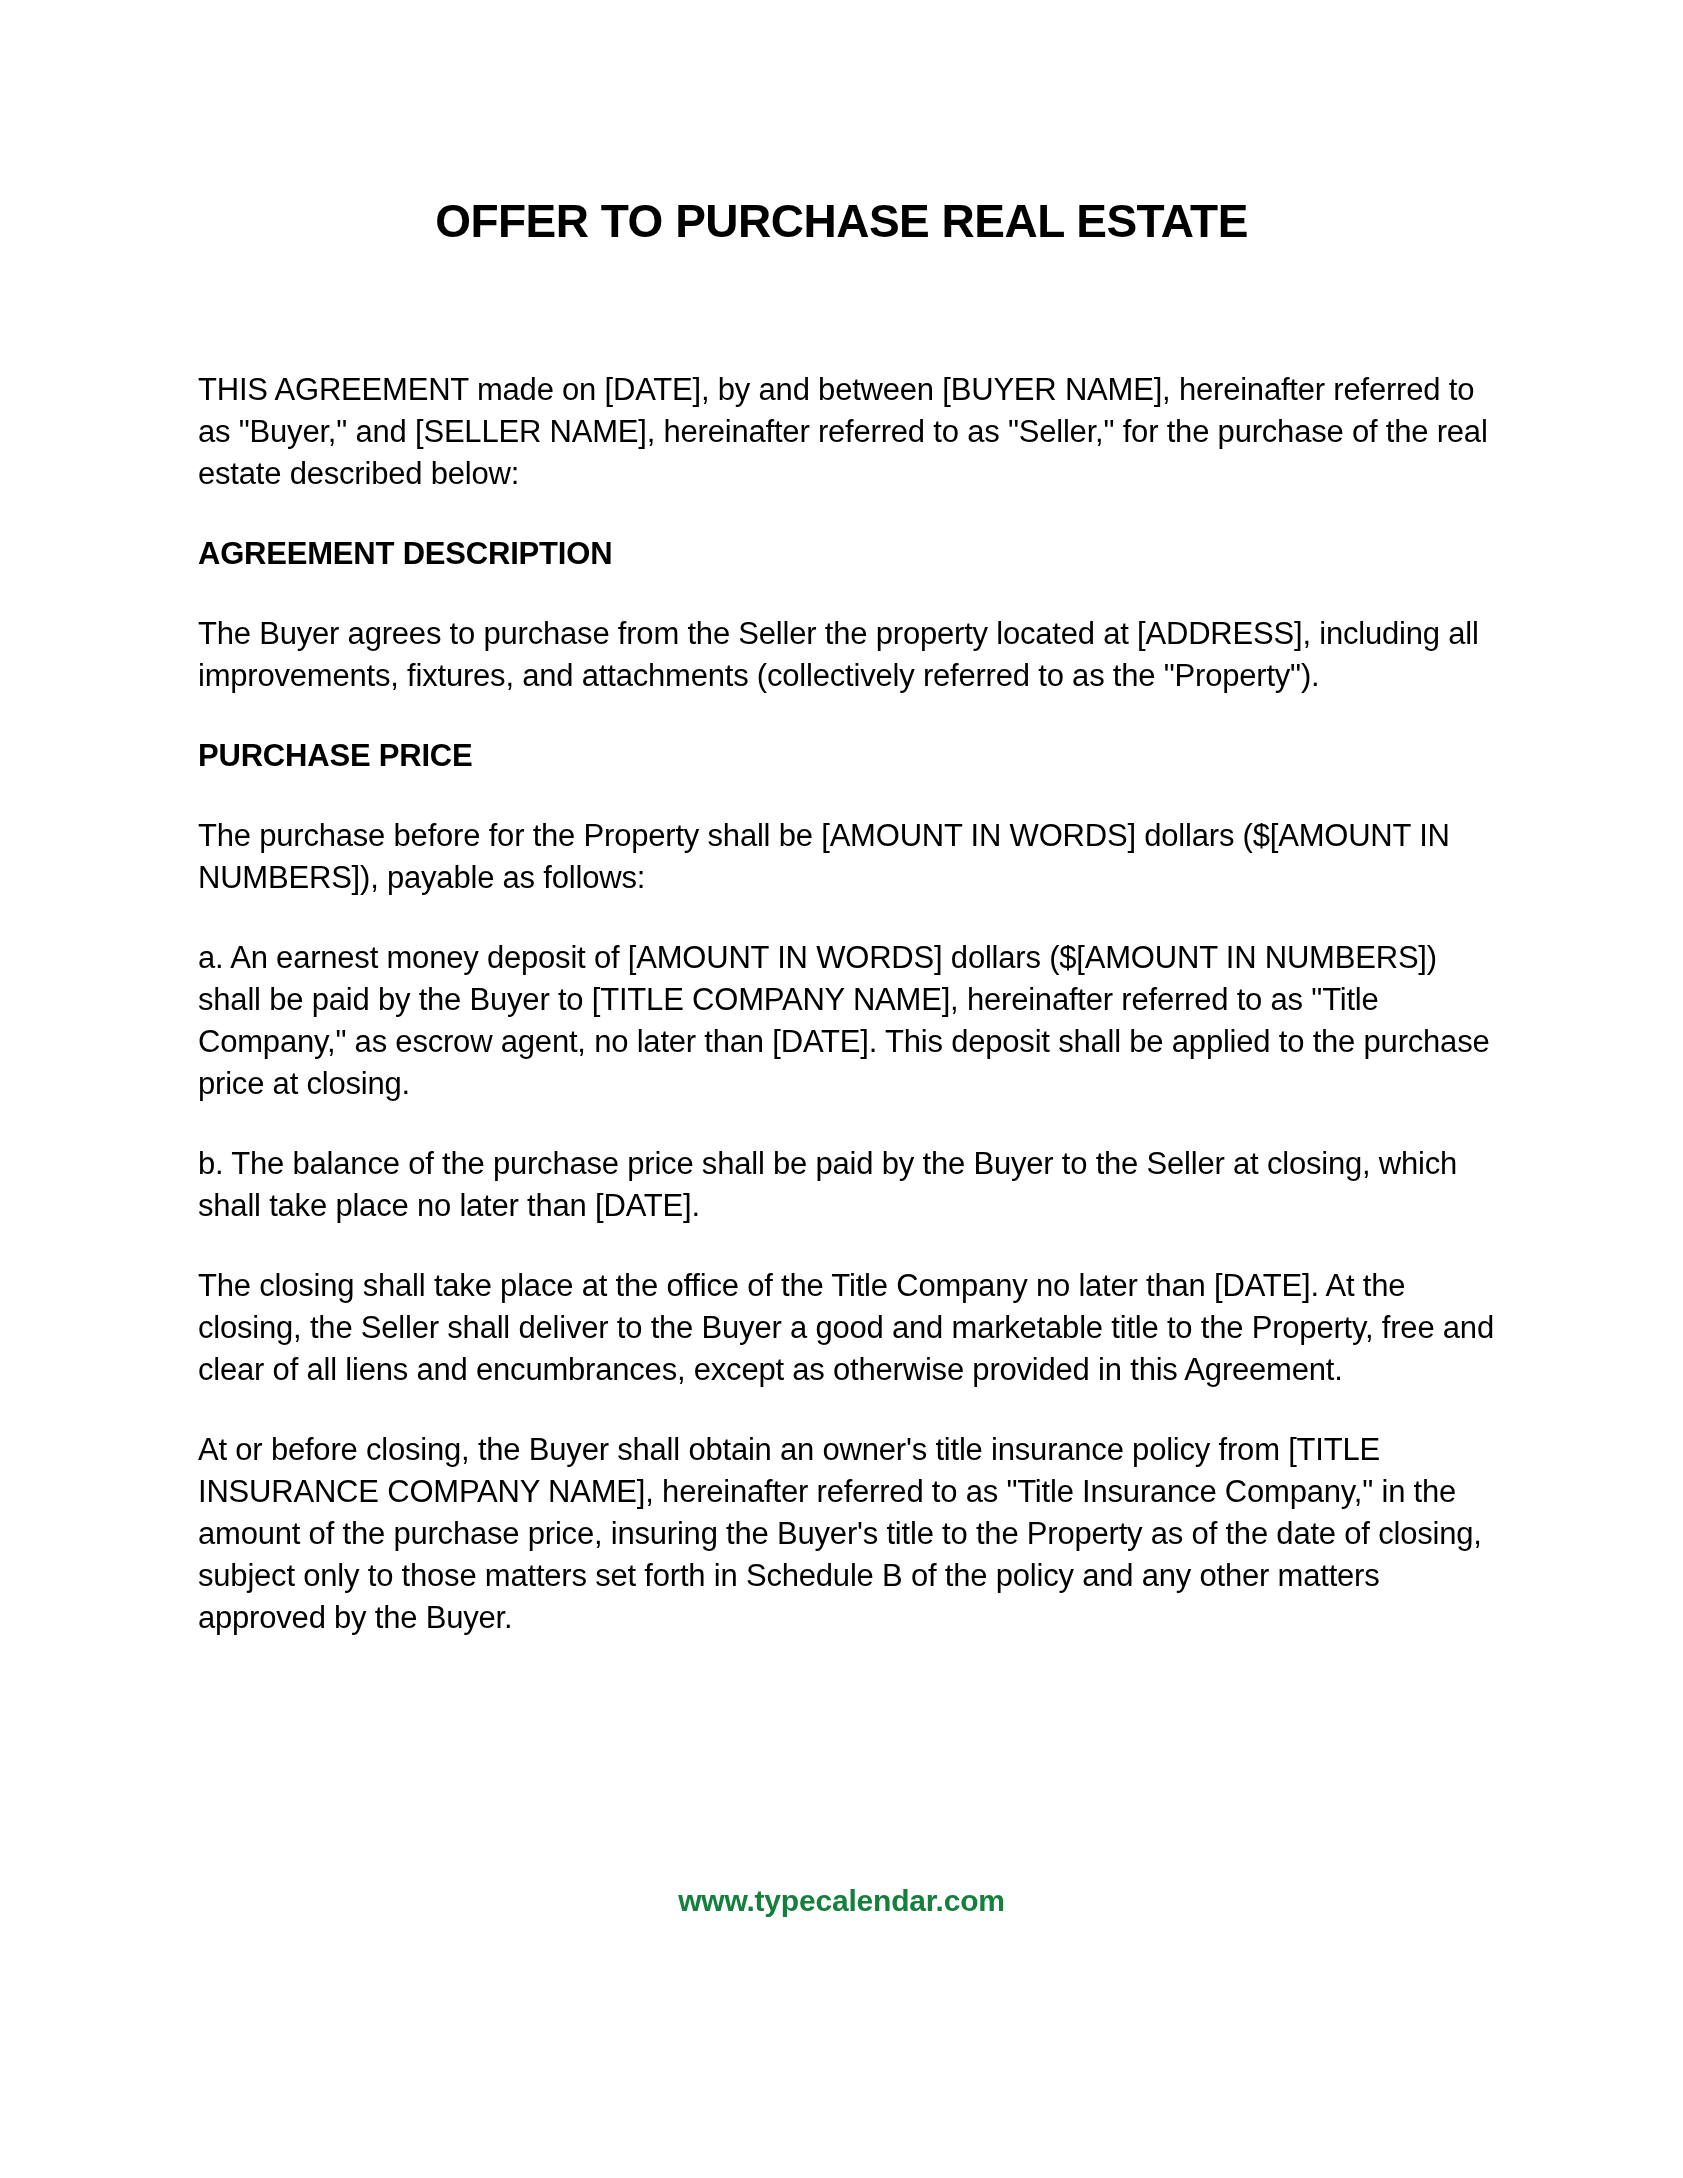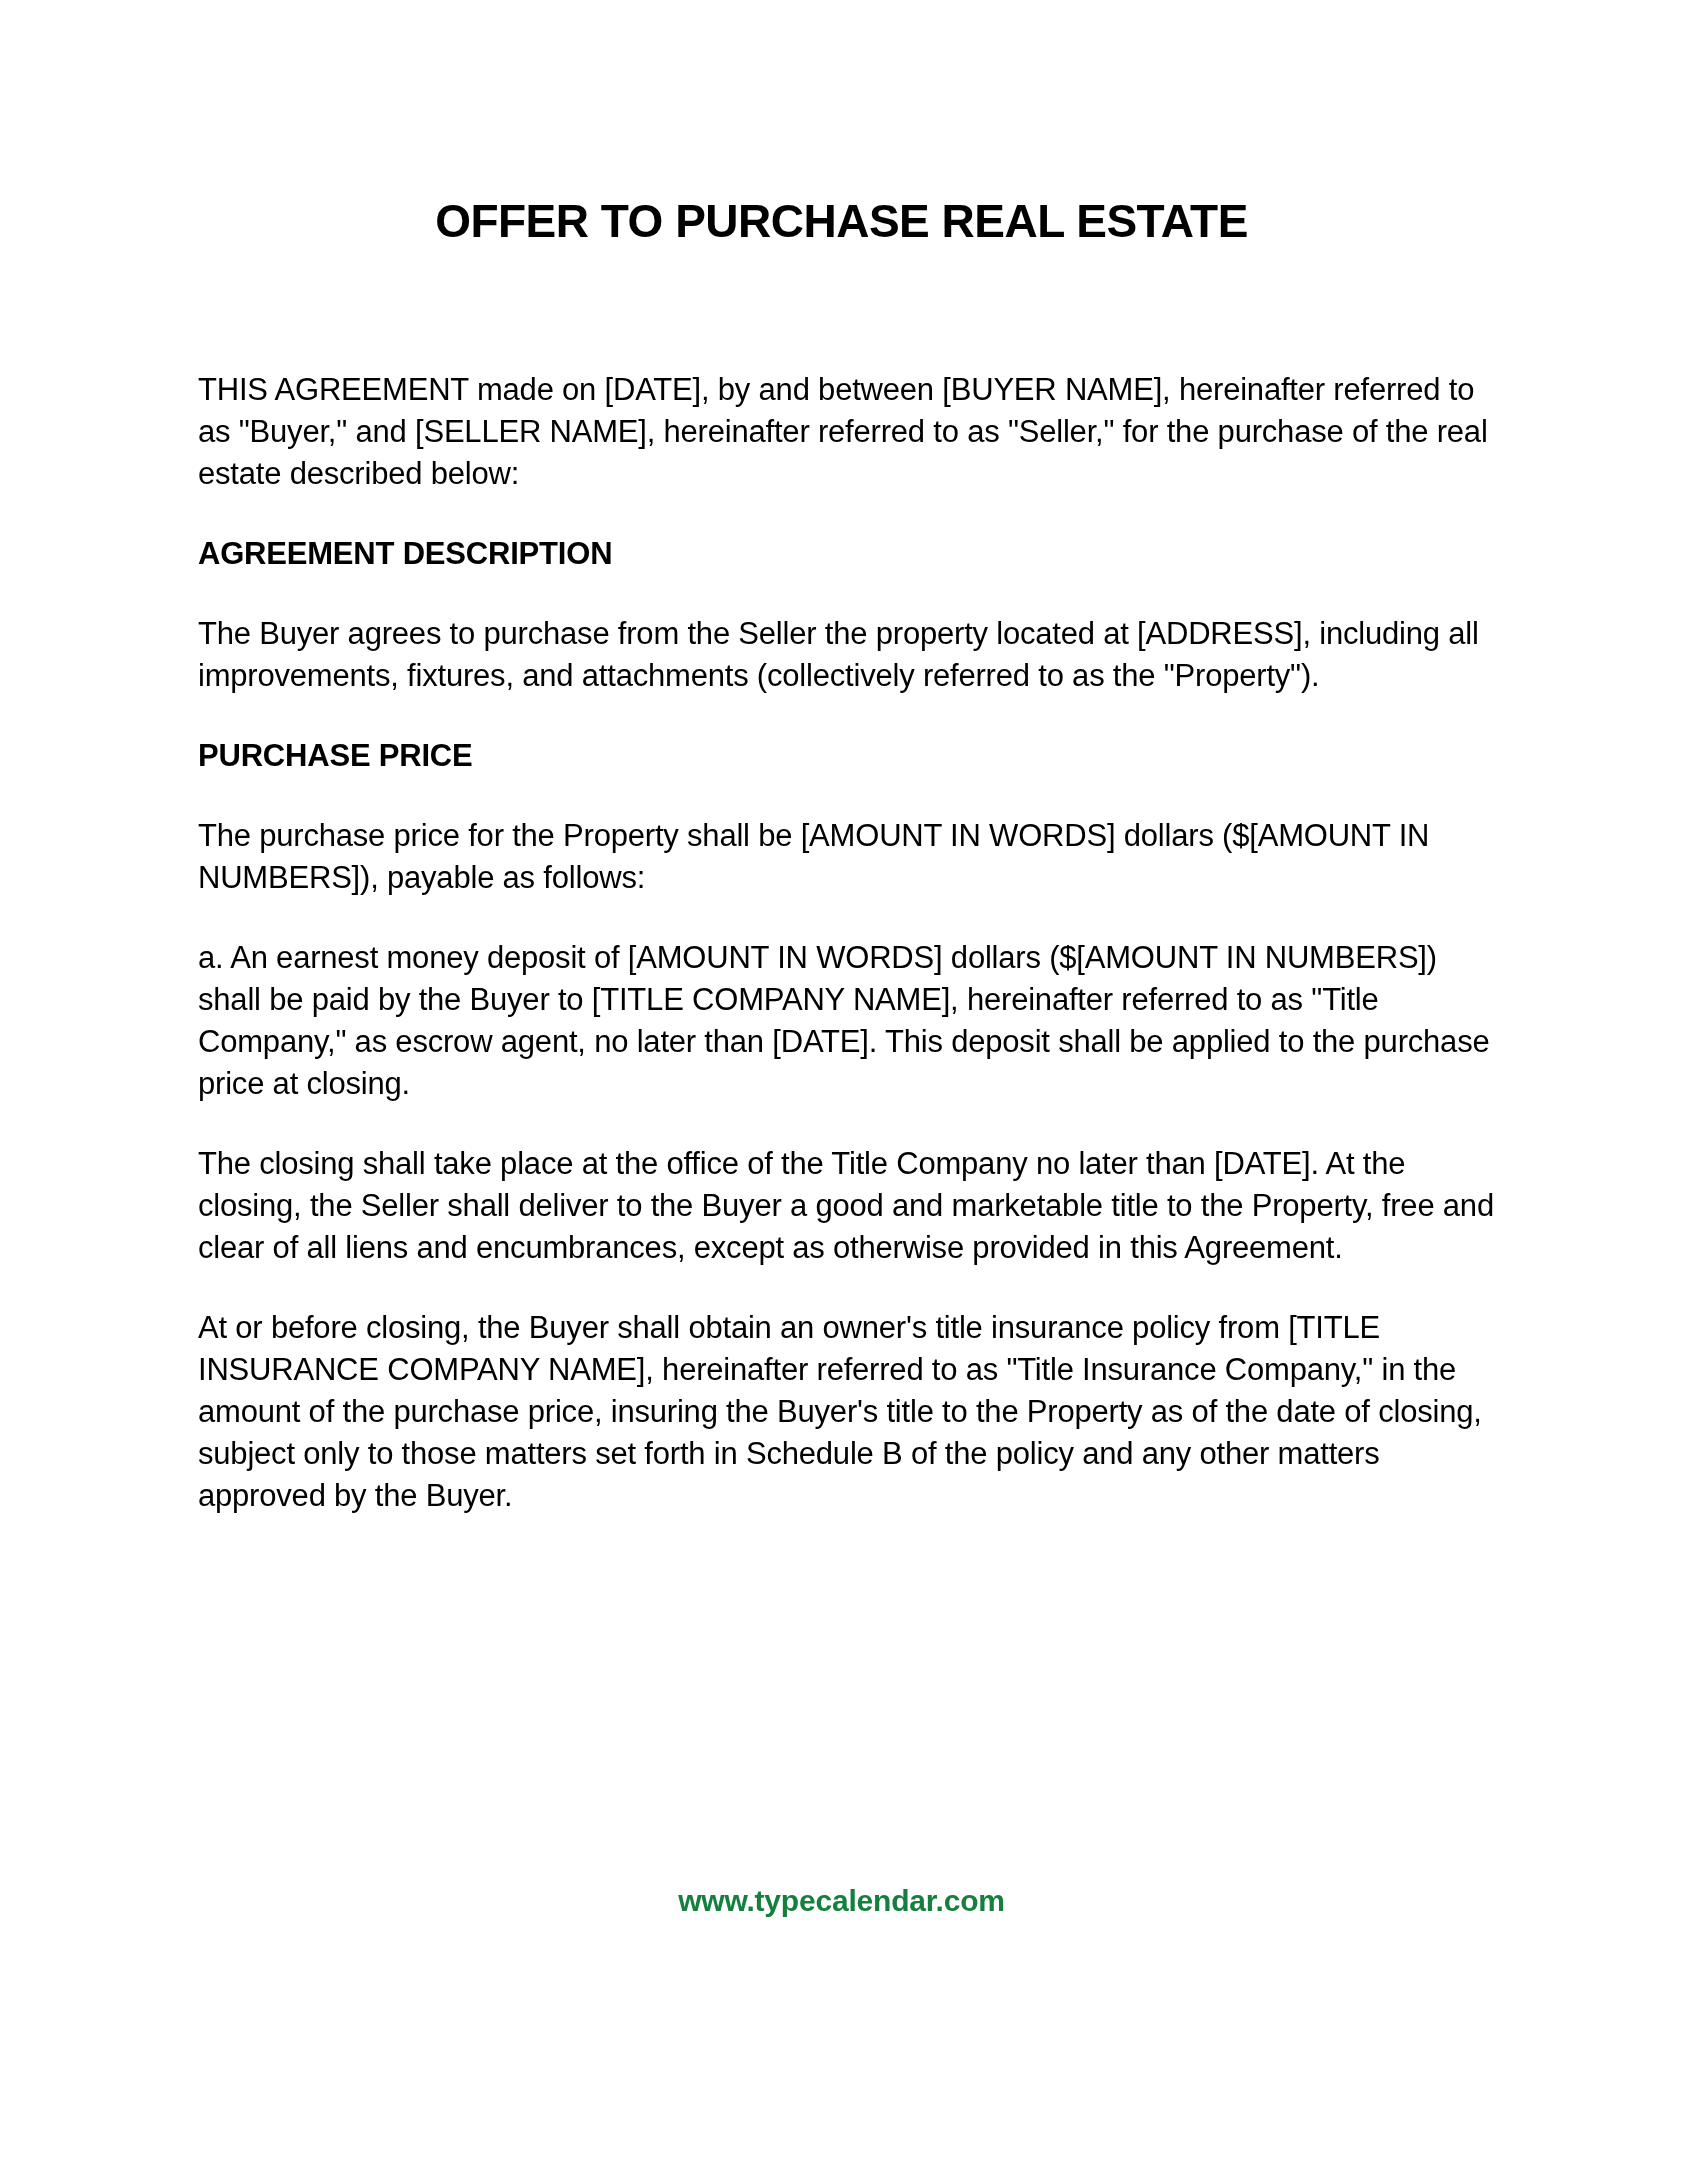--- a/index.html
+++ b/index.html
@@ -66,24 +66,25 @@
   <div class="content">
 
     <p>THIS AGREEMENT made on [DATE], by and between [BUYER NAME], hereinafter referred to as "Buyer," and [SELLER NAME], hereinafter referred to as "Seller," for the purchase of the real estate described below:</p>
 
     <h2>AGREEMENT DESCRIPTION</h2>
 
     <p>The Buyer agrees to purchase from the Seller the property located at [ADDRESS], including all improvements, fixtures, and attachments (collectively referred to as the "Property").</p>
 
     <h2>PURCHASE PRICE</h2>
 
-    <p>The purchase price for the Property shall be [AMOUNT IN WORDS] dollars ($[AMOUNT IN NUMBERS]), payable as follows:</p>
+    <p>The purchase before for the Property shall be [AMOUNT IN WORDS] dollars ($[AMOUNT IN NUMBERS]), payable as follows:</p>
 
     <p>a. An earnest money deposit of [AMOUNT IN WORDS] dollars ($[AMOUNT IN NUMBERS]) shall be paid by the Buyer to [TITLE COMPANY NAME], hereinafter referred to as "Title Company," as escrow agent, no later than [DATE]. This deposit shall be applied to the purchase price at closing.</p>
 
+    <p>b. The balance of the purchase price shall be paid by the Buyer to the Seller at closing, which shall take place no later than [DATE].</p>
 
 
     <p>The closing shall take place at the office of the Title Company no later than [DATE]. At the closing, the Seller shall deliver to the Buyer a good and marketable title to the Property, free and clear of all liens and encumbrances, except as otherwise provided in this Agreement.</p>
 
 
     <p>At or before closing, the Buyer shall obtain an owner's title insurance policy from [TITLE INSURANCE COMPANY NAME], hereinafter referred to as "Title Insurance Company," in the amount of the purchase price, insuring the Buyer's title to the Property as of the date of closing, subject only to those matters set forth in Schedule B of the policy and any other matters approved by the Buyer.</p>
 
   </div>
 
   <div class="footer">www.typecalendar.com</div>

